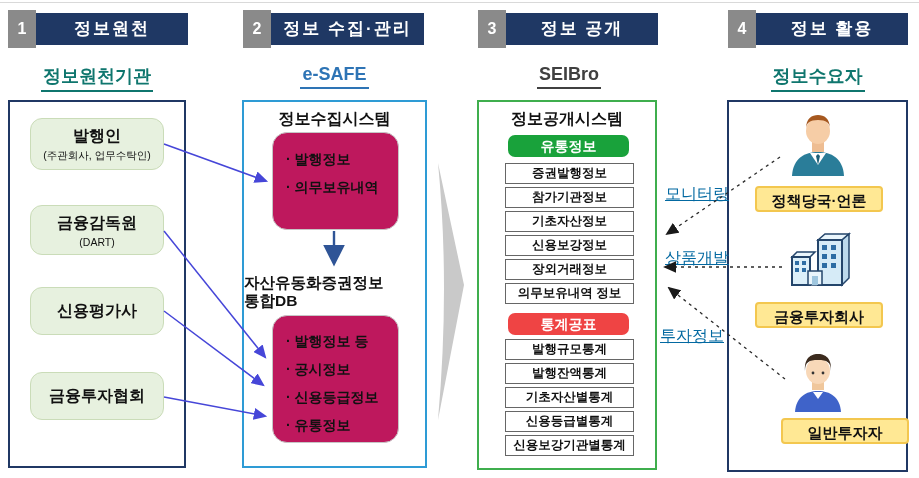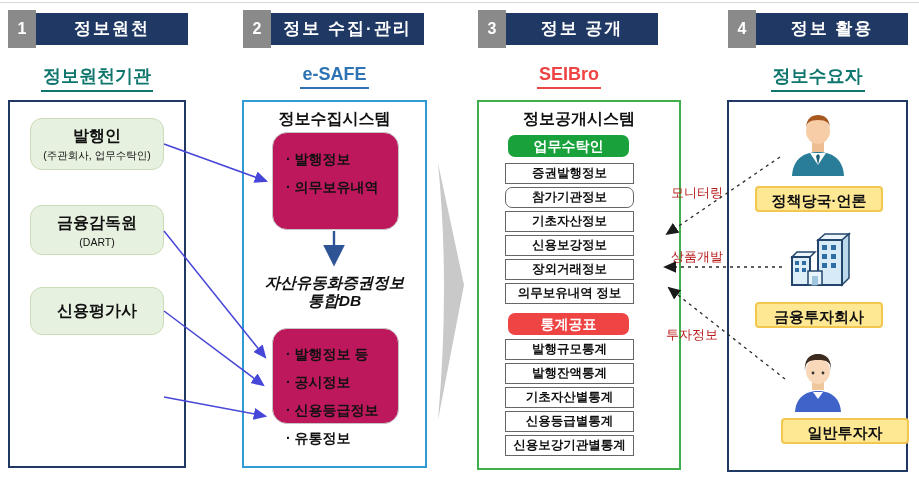--- a/index.html
+++ b/index.html
@@ -14,58 +14,58 @@
   .hdr .num{width:28px;height:38px;line-height:38px;background:#8a8a8a;color:#fff;
     font-weight:bold;font-size:16px;text-align:center;flex:0 0 28px;}
   .hdr .bar{flex:1;height:32px;line-height:32px;background:#1f3864;color:#fff;
     font-weight:bold;font-size:17px;text-align:center;letter-spacing:2px;}
 
   
   .subt{position:absolute;top:64px;height:26px;text-align:center;font-size:18px;font-weight:bold;}
   .subt .u{display:inline-block;border-bottom:2px solid currentColor;padding:0 2px 2px 2px;}
   .subt .black{color:#0f766e;}
   .subt .esafe{color:#2e74b5;}
-  .subt .seibro{color:#ef4444;}
+  .subt .seibro{color:#404040;}
 
   
   .box{position:absolute;background:#fff;box-sizing:border-box;}
   .c1box{left:8px;top:100px;width:178px;height:368px;border:2px solid #203864;}
   .c2box{left:242px;top:100px;width:185px;height:368px;border:2px solid #2e9bd5;}
-  .c3box{left:477px;top:100px;width:204px;height:370px;border:2px solid #3fae4d;}
+  .c3box{left:477px;top:100px;width:180px;height:370px;border:2px solid #3fae4d;}
   .c4box{left:727px;top:100px;width:181px;height:372px;border:2px solid #203864;}
 
   
   .gitem{position:absolute;left:50%;transform:translateX(-50%);width:134px;
     background:#e7f1df;border:1px solid #cadcb8;border-radius:12px;text-align:center;box-sizing:border-box;}
   .gitem .gt{font-size:16px;font-weight:bold;padding-top:7px;}
   .gitem.single .gt{padding-top:0;line-height:46px;}
   .gitem .gs{font-size:10.5px;margin-top:2px;}
 
   
   .panel-title{position:absolute;left:0;right:0;text-align:center;font-size:16px;font-weight:bold;}
   .graybox{position:absolute;left:28px;width:127px;background:#be185d;border:1px solid #c6c6c6;
     border-radius:15px;box-sizing:border-box;padding-left:13px;}
   .graybox .li{font-size:14px;font-weight:bold;line-height:28px;white-space:nowrap;}
-  .dbtitle{position:absolute;left:0;right:0;text-align:center;font-size:15.5px;font-weight:bold;line-height:18px;font-style:italic;}
+  .dbtitle{position:absolute;left:0;right:0;text-align:left;font-size:15.5px;font-weight:bold;line-height:18px;}
 
   
   .pill{position:absolute;left:29px;width:121px;height:22px;line-height:22px;border-radius:7px;
     color:#fff;font-size:14px;font-weight:bold;text-align:center;}
   .pill.green{background:#19a23b;}
   .pill.blue{background:#ef4444;}
   .wbox{position:absolute;left:26px;width:127px;height:19px;line-height:19px;background:#fff;
     border:1.5px solid #666;box-sizing:content-box;text-align:center;font-size:12.5px;font-weight:bold;white-space:nowrap;}
 
   
   .icon{position:absolute;left:50%;transform:translateX(-50%);}
   .ybox{position:absolute;left:26px;width:128px;height:26px;line-height:26px;background:#ffe894;
     border:2px solid #f3c74f;border-radius:4px;text-align:center;font-size:15px;font-weight:bold;box-sizing:border-box;}
 
   
-  .flabel{position:absolute;width:72px;text-align:center;font-size:13px;color:#b91c1c;}
+  .flabel{position:absolute;width:72px;text-align:center;font-size:16px;color:#0369a1;text-decoration:underline;}
 
   .overlay{position:absolute;left:0;top:0;pointer-events:none;}
 </style>
 </head>
 <body>
 
 <div class="canvas">
   <div class="topline"></div>
 
   <div class="hdr" style="left:8px;width:180px;">
@@ -94,46 +94,49 @@
     <div class="gitem" style="top:16px;height:52px;">
       <div class="gt">발행인</div>
       <div class="gs">(주관회사, 업무수탁인)</div>
     </div>
     <div class="gitem" style="top:103px;height:50px;">
       <div class="gt">금융감독원</div>
       <div class="gs">(DART)</div>
     </div>
     <div class="gitem single" style="top:185px;height:48px;font-family:Liberation Serif, serif;">
       <div class="gt">신용평가사</div>
+    </div>
+    <div class="gitem single" style="top:270px;height:48px;">
+      <div class="gt">금융투자협회</div>
     </div>
   </div>
 
   <div class="box c2box">
     <div class="panel-title" style="top:7px;">정보수집시스템</div>
     <div class="graybox" style="top:30px;height:98px;padding-top:12px;">
       <div class="li">· 발행정보</div>
       <div class="li">· 의무보유내역</div>
     </div>
     <div class="dbtitle" style="top:172px;">
       <div>자산유동화증권정보</div>
       <div>통합DB</div>
     </div>
-    <div class="graybox" style="top:226px;height:96px;padding-top:11px;">
+    <div class="graybox" style="top:213px;height:128px;padding-top:11px;">
       <div class="li">· 발행정보 등</div>
       <div class="li">· 공시정보</div>
       <div class="li">· 신용등급정보</div>
       <div class="li">· 유통정보</div>
     </div>
   </div>
 
   <div class="box c3box">
     <div class="panel-title" style="top:7px;">정보공개시스템</div>
-    <div class="pill green" style="top:33px;">업무수탁인</div>
+    <div class="pill green" style="top:33px;">유통정보</div>
     <div class="wbox" style="top:61px;">증권발행정보</div>
-    <div class="wbox" style="top:85px;border-radius:7px;">참가기관정보</div>
+    <div class="wbox" style="top:85px;">참가기관정보</div>
     <div class="wbox" style="top:109px;">기초자산정보</div>
     <div class="wbox" style="top:133px;">신용보강정보</div>
     <div class="wbox" style="top:157px;">장외거래정보</div>
     <div class="wbox" style="top:181px;">의무보유내역 정보</div>
     <div class="pill blue" style="top:211px;">통계공표</div>
     <div class="wbox" style="top:237px;">발행규모통계</div>
     <div class="wbox" style="top:261px;">발행잔액통계</div>
     <div class="wbox" style="top:285px;">기초자산별통계</div>
     <div class="wbox" style="top:309px;">신용등급별통계</div>
     <div class="wbox" style="top:333px;">신용보강기관별통계</div>

